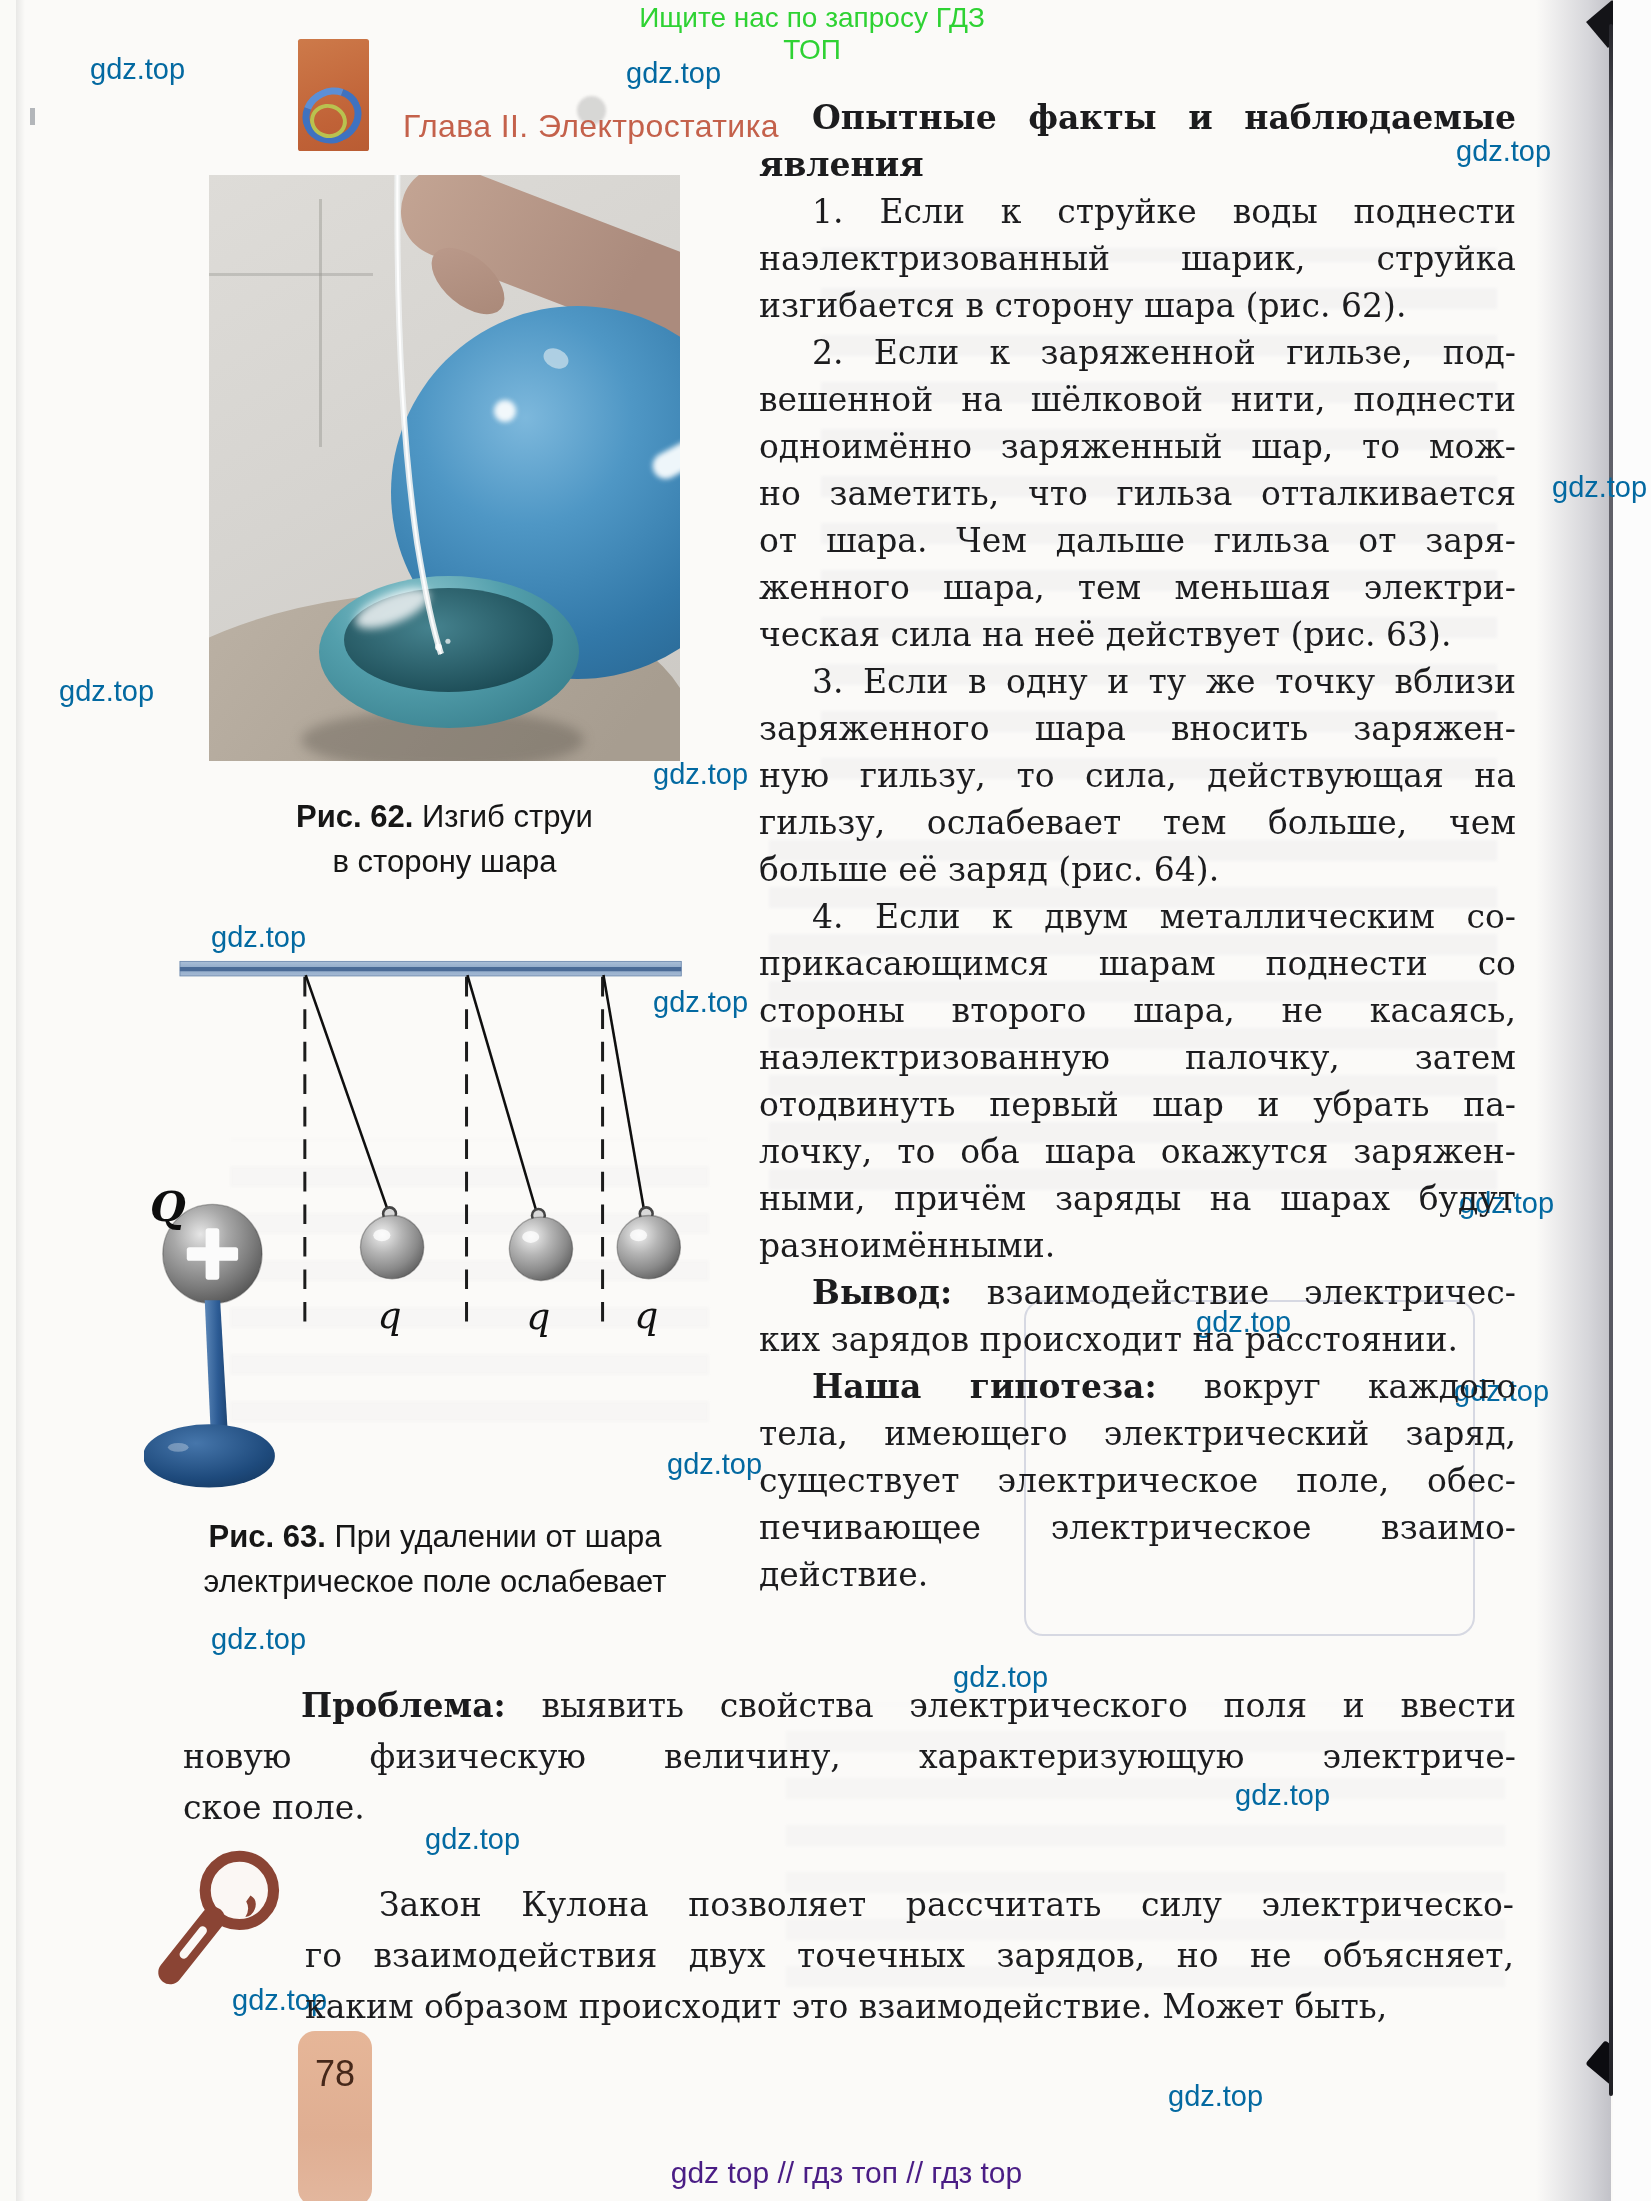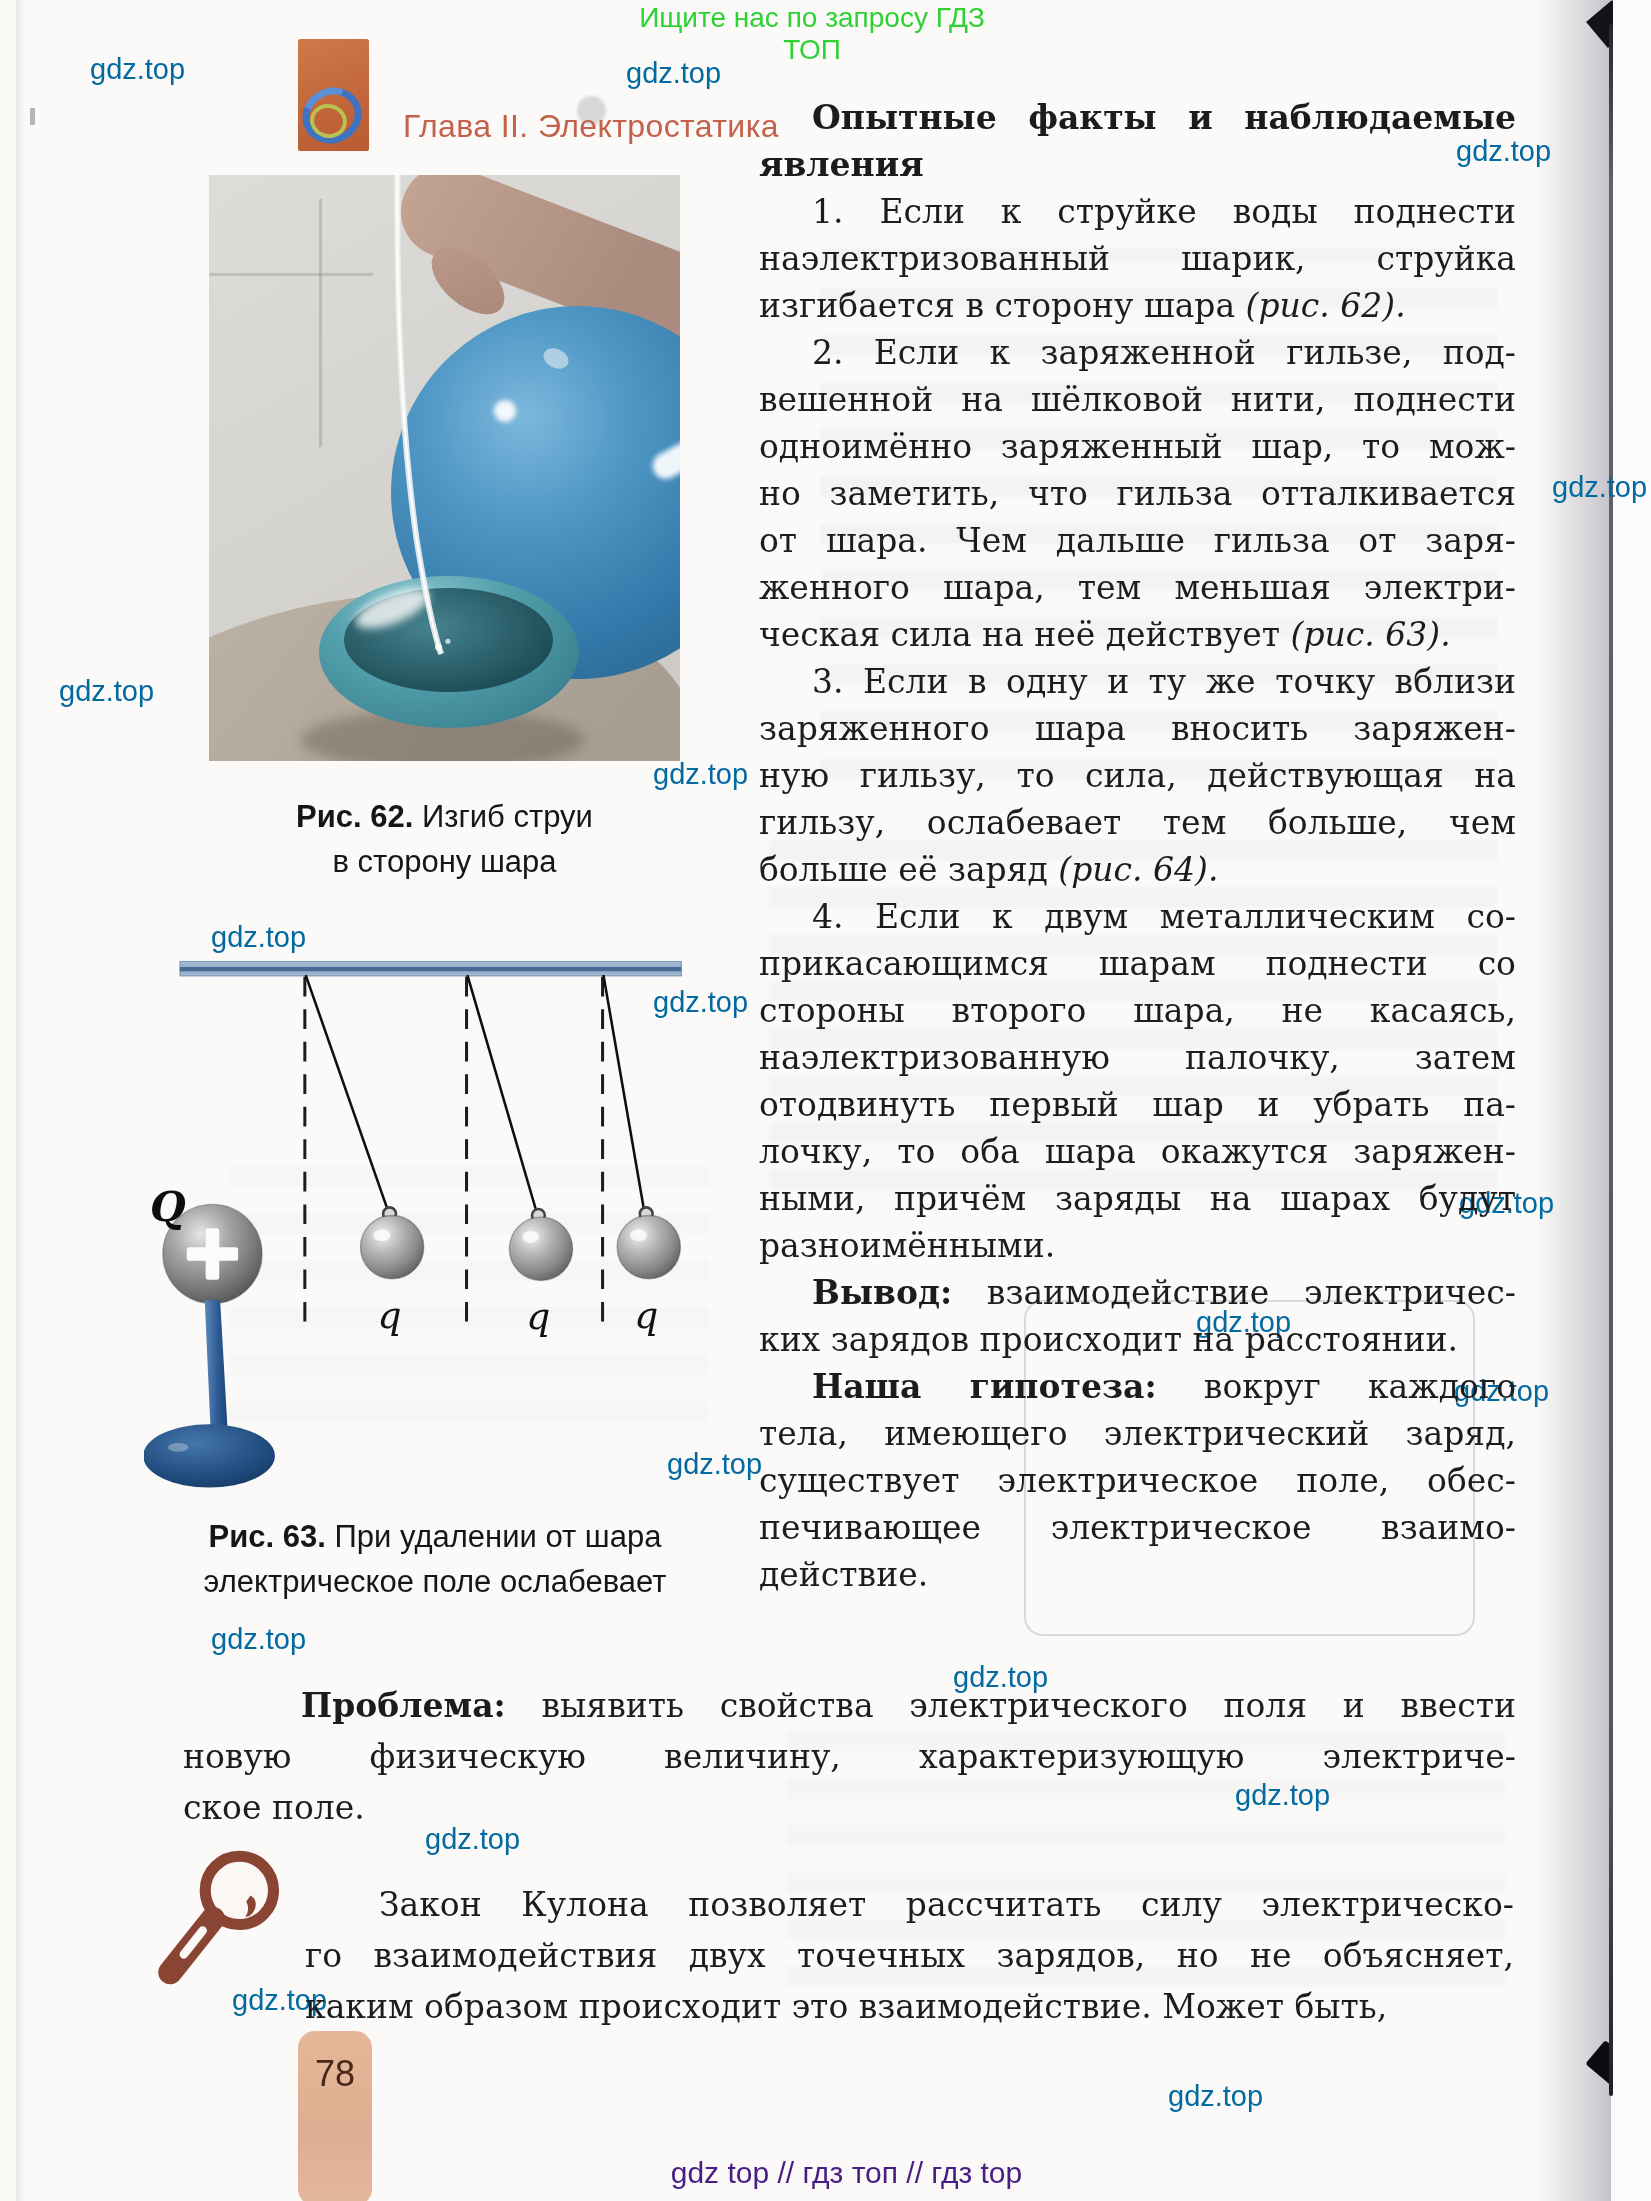--- a/index.html
+++ b/index.html
@@ -19,21 +19,21 @@
     border:4.3px solid #b9c24f;transform:rotate(15deg);}
   .chapter{left:387px;top:108px;font-size:32px;color:#c4614b;letter-spacing:0.4px;}
   
   .serif{font-family:"DejaVu Serif","Liberation Serif",serif;color:#1c1c1e;}
   .jline{text-align:justify;text-align-last:justify;}
   .jlast{text-align-last:left;}
   .rcol{left:743px;top:94px;width:757px;font-size:33px;line-height:47px;}
   .rcol .para .jline:first-child{text-indent:53px;}
   .heading .jline{font-weight:bold;}
   .bseg{font-weight:bold;}
-  .iseg{font-style:italic;}
+  .iseg{}
   .wide{font-size:33px;line-height:51px;margin-top:21px;}
   .wide .jline:first-child{text-indent:118px;}
   .problema{left:167px;top:1659px;width:1333px;}
   .zakon{left:289px;top:1858px;width:1209px;}
   .zakon .jline:first-child{text-indent:74px;}
   
   .caption{font-size:31px;line-height:45px;color:#161616;}
   .caption .jline{text-align:center;text-align-last:center;}
   .cap62{left:193px;top:794px;width:471px;}
   .cap63{left:128px;top:1514px;width:582px;}

